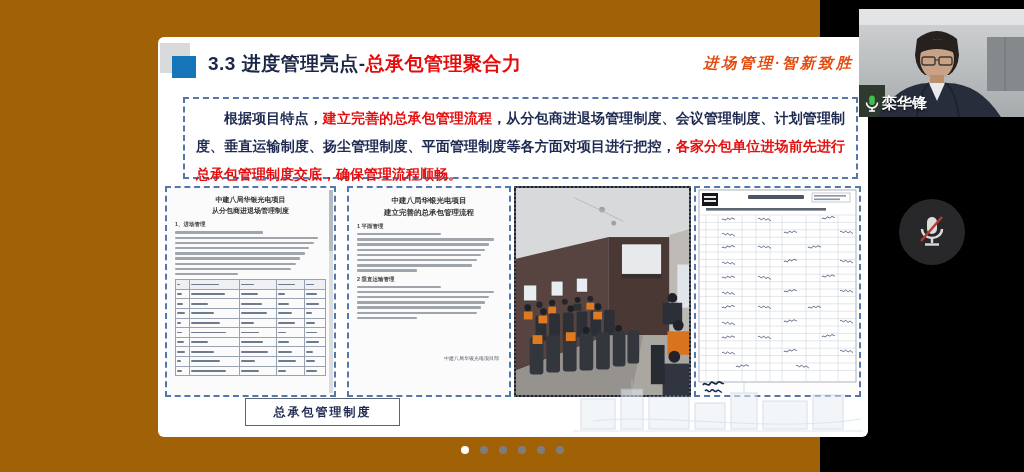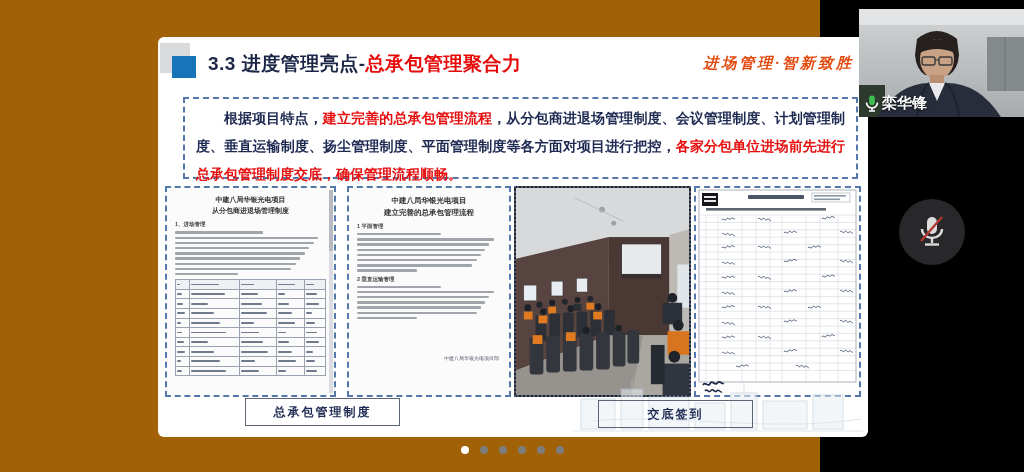--- a/index.html
+++ b/index.html
@@ -469,21 +469,20 @@
           <rect x="158" y="18" width="26" height="36"></rect>
         <line x1="171" y1="18" x2="171" y2="7"></line>
           <rect x="190" y="26" width="44" height="28"></rect>
         <rect x="240" y="20" width="30" height="34"></rect>
         <path d="M0 56 H290" stroke="#c3d2e0"></path>
         <path d="M20 46 C 90 38, 200 58, 288 44" fill="none" stroke="#c3d2e0"></path>
       </g>
     </svg>
 
     <div class="slide-btn btn-left">总承包管理制度</div>
-    <div class="slide-btn btn-right">交底签到</div>
   </div>
 
   <div class="webcam">
     <svg class="cam-svg" viewBox="0 0 165 108" preserveAspectRatio="none">
       <defs>
         <linearGradient id="wg" x1="0" y1="0" x2="0" y2="1">
           <stop offset="0" stop-color="#d2d4d5"></stop>
             <stop offset="1" stop-color="#a7abad"></stop>
         </linearGradient>
       </defs>

